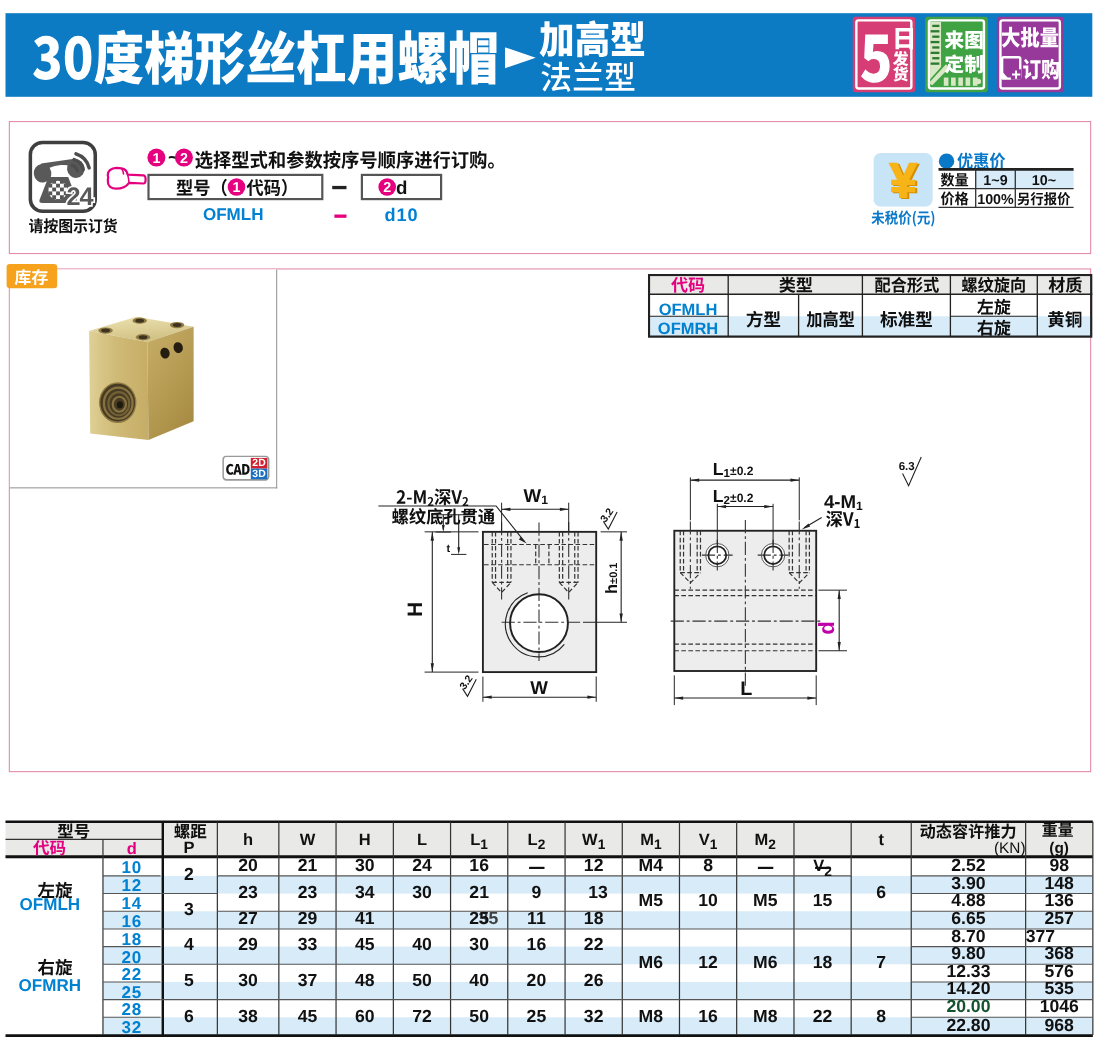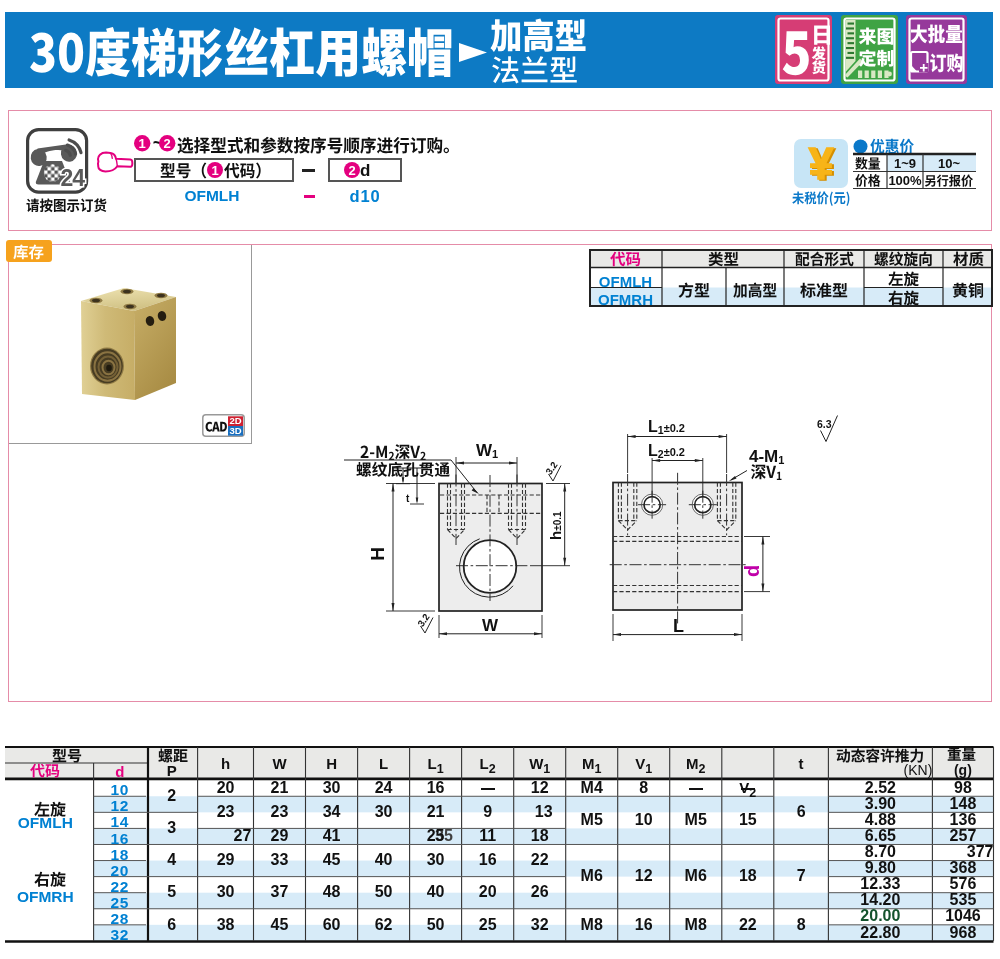--- a/index.html
+++ b/index.html
@@ -815,42 +815,42 @@
 <div style="position:absolute;left:93.6px;top:909.86px;width:52.4px;font-family:'Liberation Sans',sans-serif;font-size:15.5px;color:#0081d2;font-weight:700;text-align:center;line-height:normal;letter-spacing:0.6px;">28</div>
 <div style="position:absolute;left:93.6px;top:925.93px;width:52.4px;font-family:'Liberation Sans',sans-serif;font-size:15.5px;color:#0081d2;font-weight:700;text-align:center;line-height:normal;letter-spacing:0.6px;">32</div>
 
 <div style="position:absolute;left:146px;top:786.97px;width:51.6px;font-family:'Liberation Sans',sans-serif;font-size:16px;color:#111;font-weight:700;text-align:center;line-height:normal;">2</div>
 <div style="position:absolute;left:146px;top:819.11px;width:51.6px;font-family:'Liberation Sans',sans-serif;font-size:16px;color:#111;font-weight:700;text-align:center;line-height:normal;">3</div>
 <div style="position:absolute;left:146px;top:851.25px;width:51.6px;font-family:'Liberation Sans',sans-serif;font-size:16px;color:#111;font-weight:700;text-align:center;line-height:normal;">4</div>
 <div style="position:absolute;left:146px;top:883.39px;width:51.6px;font-family:'Liberation Sans',sans-serif;font-size:16px;color:#111;font-weight:700;text-align:center;line-height:normal;">5</div>
 <div style="position:absolute;left:146px;top:915.53px;width:51.6px;font-family:'Liberation Sans',sans-serif;font-size:16px;color:#111;font-weight:700;text-align:center;line-height:normal;">6</div>
 <div style="position:absolute;left:197.6px;top:778.935px;width:55.9px;font-family:'Liberation Sans',sans-serif;font-size:16px;color:#111;font-weight:700;text-align:center;line-height:normal;">20</div>
 <div style="position:absolute;left:197.6px;top:803.04px;width:55.9px;font-family:'Liberation Sans',sans-serif;font-size:16px;color:#111;font-weight:700;text-align:center;line-height:normal;">23</div>
-<div style="position:absolute;left:197.6px;top:827.145px;width:55.9px;font-family:'Liberation Sans',sans-serif;font-size:16px;color:#111;font-weight:700;line-height:normal;margin-left:36px;">27</div>
+<div style="position:absolute;left:197.6px;top:827.145px;width:55.9px;font-family:'Liberation Sans',sans-serif;font-size:16px;color:#111;font-weight:700;text-align:center;line-height:normal;">27</div>
 <div style="position:absolute;left:197.6px;top:851.25px;width:55.9px;font-family:'Liberation Sans',sans-serif;font-size:16px;color:#111;font-weight:700;text-align:center;line-height:normal;">29</div>
 <div style="position:absolute;left:197.6px;top:883.39px;width:55.9px;font-family:'Liberation Sans',sans-serif;font-size:16px;color:#111;font-weight:700;text-align:center;line-height:normal;">30</div>
 <div style="position:absolute;left:197.6px;top:915.53px;width:55.9px;font-family:'Liberation Sans',sans-serif;font-size:16px;color:#111;font-weight:700;text-align:center;line-height:normal;">38</div>
 <div style="position:absolute;left:253.5px;top:778.935px;width:52px;font-family:'Liberation Sans',sans-serif;font-size:16px;color:#111;font-weight:700;text-align:center;line-height:normal;">21</div>
 <div style="position:absolute;left:253.5px;top:803.04px;width:52px;font-family:'Liberation Sans',sans-serif;font-size:16px;color:#111;font-weight:700;text-align:center;line-height:normal;">23</div>
 <div style="position:absolute;left:253.5px;top:827.145px;width:52px;font-family:'Liberation Sans',sans-serif;font-size:16px;color:#111;font-weight:700;text-align:center;line-height:normal;">29</div>
 <div style="position:absolute;left:253.5px;top:851.25px;width:52px;font-family:'Liberation Sans',sans-serif;font-size:16px;color:#111;font-weight:700;text-align:center;line-height:normal;">33</div>
 <div style="position:absolute;left:253.5px;top:883.39px;width:52px;font-family:'Liberation Sans',sans-serif;font-size:16px;color:#111;font-weight:700;text-align:center;line-height:normal;">37</div>
 <div style="position:absolute;left:253.5px;top:915.53px;width:52px;font-family:'Liberation Sans',sans-serif;font-size:16px;color:#111;font-weight:700;text-align:center;line-height:normal;">45</div>
 <div style="position:absolute;left:305.5px;top:778.935px;width:52.1px;font-family:'Liberation Sans',sans-serif;font-size:16px;color:#111;font-weight:700;text-align:center;line-height:normal;">30</div>
 <div style="position:absolute;left:305.5px;top:803.04px;width:52.1px;font-family:'Liberation Sans',sans-serif;font-size:16px;color:#111;font-weight:700;text-align:center;line-height:normal;">34</div>
 <div style="position:absolute;left:305.5px;top:827.145px;width:52.1px;font-family:'Liberation Sans',sans-serif;font-size:16px;color:#111;font-weight:700;text-align:center;line-height:normal;">41</div>
 <div style="position:absolute;left:305.5px;top:851.25px;width:52.1px;font-family:'Liberation Sans',sans-serif;font-size:16px;color:#111;font-weight:700;text-align:center;line-height:normal;">45</div>
 <div style="position:absolute;left:305.5px;top:883.39px;width:52.1px;font-family:'Liberation Sans',sans-serif;font-size:16px;color:#111;font-weight:700;text-align:center;line-height:normal;">48</div>
 <div style="position:absolute;left:305.5px;top:915.53px;width:52.1px;font-family:'Liberation Sans',sans-serif;font-size:16px;color:#111;font-weight:700;text-align:center;line-height:normal;">60</div>
 <div style="position:absolute;left:357.6px;top:778.935px;width:52px;font-family:'Liberation Sans',sans-serif;font-size:16px;color:#111;font-weight:700;text-align:center;line-height:normal;">24</div>
 <div style="position:absolute;left:357.6px;top:803.04px;width:52px;font-family:'Liberation Sans',sans-serif;font-size:16px;color:#111;font-weight:700;text-align:center;line-height:normal;">30</div>
 <div style="position:absolute;left:376px;top:827.145px;width:52px;font-family:'Liberation Sans',sans-serif;font-size:16px;color:#404040;font-weight:700;text-align:center;line-height:normal;margin-left:42px;">35</div>
 <div style="position:absolute;left:357.6px;top:851.25px;width:52px;font-family:'Liberation Sans',sans-serif;font-size:16px;color:#111;font-weight:700;text-align:center;line-height:normal;">40</div>
 <div style="position:absolute;left:357.6px;top:883.39px;width:52px;font-family:'Liberation Sans',sans-serif;font-size:16px;color:#111;font-weight:700;text-align:center;line-height:normal;">50</div>
-<div style="position:absolute;left:357.6px;top:915.53px;width:52px;font-family:'Liberation Sans',sans-serif;font-size:16px;color:#111;font-weight:700;text-align:center;line-height:normal;">62</div>
+<div style="position:absolute;left:357.6px;top:915.53px;width:52px;font-family:'Liberation Sans',sans-serif;font-size:16px;color:#111;font-weight:700;text-align:center;line-height:normal;">72</div>
 <div style="position:absolute;left:409.6px;top:778.935px;width:52px;font-family:'Liberation Sans',sans-serif;font-size:16px;color:#111;font-weight:700;text-align:center;line-height:normal;">16</div>
 <div style="position:absolute;left:409.6px;top:803.04px;width:52px;font-family:'Liberation Sans',sans-serif;font-size:16px;color:#111;font-weight:700;text-align:center;line-height:normal;">21</div>
 <div style="position:absolute;left:409.6px;top:827.145px;width:52px;font-family:'Liberation Sans',sans-serif;font-size:16px;color:#111;font-weight:700;text-align:center;line-height:normal;">25</div>
 <div style="position:absolute;left:409.6px;top:851.25px;width:52px;font-family:'Liberation Sans',sans-serif;font-size:16px;color:#111;font-weight:700;text-align:center;line-height:normal;">30</div>
 <div style="position:absolute;left:409.6px;top:883.39px;width:52px;font-family:'Liberation Sans',sans-serif;font-size:16px;color:#111;font-weight:700;text-align:center;line-height:normal;">40</div>
 <div style="position:absolute;left:409.6px;top:915.53px;width:52px;font-family:'Liberation Sans',sans-serif;font-size:16px;color:#111;font-weight:700;text-align:center;line-height:normal;">50</div>
 <div style="position:absolute;left:480.65px;top:787.735px;width:14px;height:2.2px;background:#111;"></div>
 <div style="position:absolute;left:461.6px;top:803.04px;width:52.1px;font-family:'Liberation Sans',sans-serif;font-size:16px;color:#111;font-weight:700;text-align:center;line-height:normal;">9</div>
 <div style="position:absolute;left:461.6px;top:827.145px;width:52.1px;font-family:'Liberation Sans',sans-serif;font-size:16px;color:#111;font-weight:700;text-align:center;line-height:normal;">11</div>
 <div style="position:absolute;left:461.6px;top:851.25px;width:52.1px;font-family:'Liberation Sans',sans-serif;font-size:16px;color:#111;font-weight:700;text-align:center;line-height:normal;">16</div>
@@ -888,19 +888,19 @@
 <div style="position:absolute;left:828.4px;top:843.215px;width:104px;font-family:'Liberation Sans',sans-serif;font-size:16px;color:#111;font-weight:700;text-align:center;line-height:normal;">8.70</div>
 <div style="position:absolute;left:828.4px;top:859.285px;width:104px;font-family:'Liberation Sans',sans-serif;font-size:16px;color:#111;font-weight:700;text-align:center;line-height:normal;">9.80</div>
 <div style="position:absolute;left:828.4px;top:875.355px;width:104px;font-family:'Liberation Sans',sans-serif;font-size:16px;color:#111;font-weight:700;text-align:center;line-height:normal;">12.33</div>
 <div style="position:absolute;left:828.4px;top:891.425px;width:104px;font-family:'Liberation Sans',sans-serif;font-size:16px;color:#111;font-weight:700;text-align:center;line-height:normal;">14.20</div>
 <div style="position:absolute;left:828.4px;top:907.495px;width:104px;font-family:'Liberation Sans',sans-serif;font-size:16px;color:#14532d;font-weight:700;text-align:center;line-height:normal;">20.00</div>
 <div style="position:absolute;left:828.4px;top:923.565px;width:104px;font-family:'Liberation Sans',sans-serif;font-size:16px;color:#111;font-weight:700;text-align:center;line-height:normal;">22.80</div>
 <div style="position:absolute;left:932.4px;top:778.935px;width:61.1px;font-family:'Liberation Sans',sans-serif;font-size:16px;color:#111;font-weight:700;text-align:center;line-height:normal;">98</div>
 <div style="position:absolute;left:932.4px;top:795.005px;width:61.1px;font-family:'Liberation Sans',sans-serif;font-size:16px;color:#111;font-weight:700;text-align:center;line-height:normal;">148</div>
 <div style="position:absolute;left:932.4px;top:811.075px;width:61.1px;font-family:'Liberation Sans',sans-serif;font-size:16px;color:#111;font-weight:700;text-align:center;line-height:normal;">136</div>
 <div style="position:absolute;left:932.4px;top:827.145px;width:61.1px;font-family:'Liberation Sans',sans-serif;font-size:16px;color:#111;font-weight:700;text-align:center;line-height:normal;">257</div>
-<div style="position:absolute;left:932.4px;top:843.215px;width:61.1px;font-family:'Liberation Sans',sans-serif;font-size:16px;color:#111;font-weight:700;text-align:right;line-height:normal;">377</div>
+<div style="position:absolute;left:932.4px;top:843.215px;width:61.1px;font-family:'Liberation Sans',sans-serif;font-size:16px;color:#111;font-weight:700;text-align:left;line-height:normal;">377</div>
 <div style="position:absolute;left:932.4px;top:859.285px;width:61.1px;font-family:'Liberation Sans',sans-serif;font-size:16px;color:#111;font-weight:700;text-align:center;line-height:normal;">368</div>
 <div style="position:absolute;left:932.4px;top:875.355px;width:61.1px;font-family:'Liberation Sans',sans-serif;font-size:16px;color:#111;font-weight:700;text-align:center;line-height:normal;">576</div>
 <div style="position:absolute;left:932.4px;top:891.425px;width:61.1px;font-family:'Liberation Sans',sans-serif;font-size:16px;color:#111;font-weight:700;text-align:center;line-height:normal;">535</div>
 <div style="position:absolute;left:932.4px;top:907.495px;width:61.1px;font-family:'Liberation Sans',sans-serif;font-size:16px;color:#111;font-weight:700;text-align:center;line-height:normal;">1046</div>
 <div style="position:absolute;left:932.4px;top:923.565px;width:61.1px;font-family:'Liberation Sans',sans-serif;font-size:16px;color:#111;font-weight:700;text-align:center;line-height:normal;">968</div>
 </div>
 
 </body></html>

